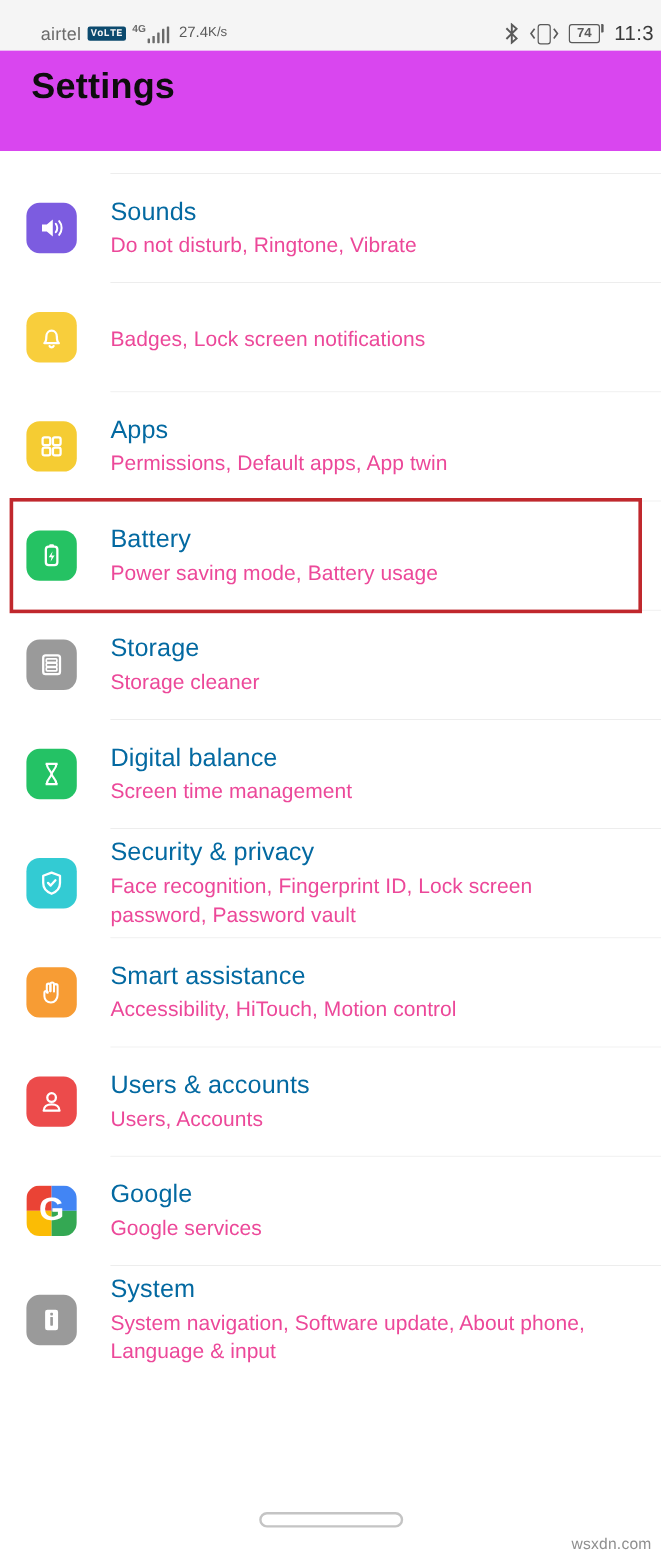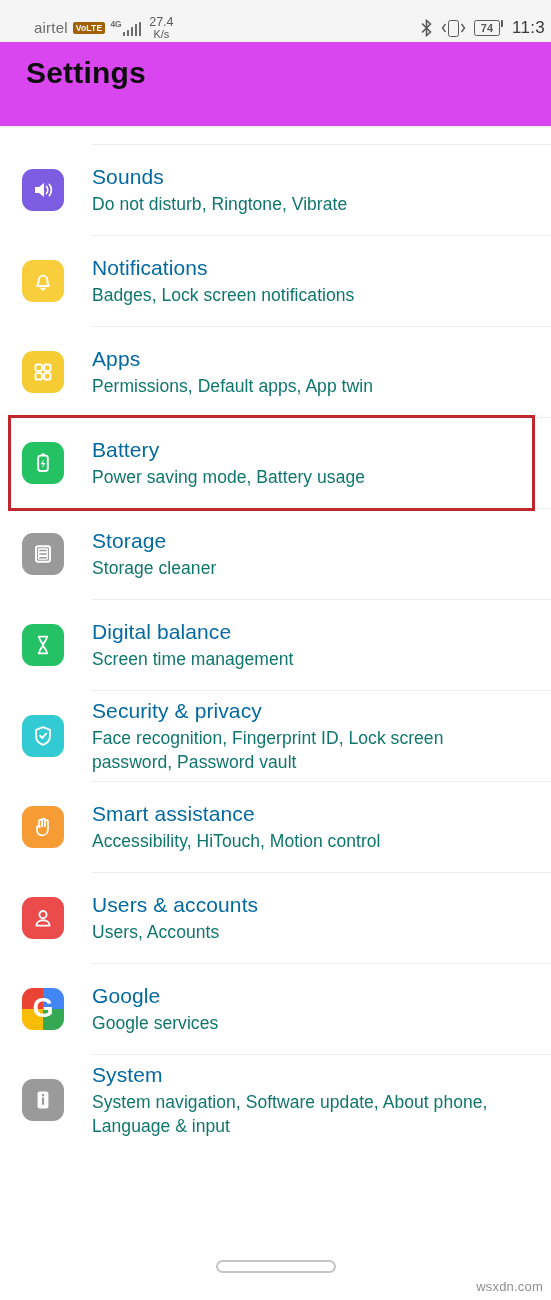--- a/index.html
+++ b/index.html
@@ -16,35 +16,35 @@
     height:42px; width:100%;
     background:#f5f5f5;
     display:flex; align-items:center;
     padding:14px 6px 0 34px;
     color:#5a5a5a;
     position:relative;
   }
   .sb-left{ display:flex; align-items:center; gap:5px; }
   .sb-carrier{ font-size:15px; color:#6b6b6b; letter-spacing:.2px; }
   .volte-badge{
-    background:#a16207; color:#f5f5f5;
+    background:#0c4a6e; color:#f5f5f5;
     font-size:8.5px; font-weight:bold;
     padding:2px 3px 1px; border-radius:2px;
-    letter-spacing:.2px; line-height:1;
+    letter-spacing:.2px; line-height:1;font-family:Liberation Mono, monospace;
   }
   .net-group{ display:flex; align-items:flex-end; gap:1px; position:relative; }
   .net-label{ font-size:8.5px; font-weight:bold; color:#6b6b6b; line-height:1; margin-bottom:8px;}
   .bars{ display:flex; align-items:flex-end; gap:1.5px; height:14px; }
   .bars i{ display:block; width:2.5px; background:#6b6b6b; border-radius:.5px; }
   .bars i:nth-child(1){ height:4px; }
   .bars i:nth-child(2){ height:6px; }
   .bars i:nth-child(3){ height:9px; }
   .bars i:nth-child(4){ height:12px; }
   .bars i:nth-child(5){ height:14px; }
-  .speed{ display:flex; flex-direction:column; align-items:center; line-height:1.05; margin-left:3px; }
+  .speed{ display:flex; flex-direction:row; align-items:center; line-height:1.05; margin-left:3px; }
   .speed .v{ font-size:12.5px; color:#5a5a5a; }
   .speed .u{ font-size:11px; color:#5a5a5a; }
 
   .sb-right{ margin-left:auto; display:flex; align-items:center; gap:7px; }
   .bt-icon{ font-size:15px; color:#5a5a5a; line-height:1; }
   .vib{ display:flex; align-items:center; gap:1px; color:#5a5a5a; font-size:12px;}
   .vib-body{
     width:11px; height:17px; border:1.6px solid #5a5a5a; border-radius:2.5px;
   }
   .batt{ display:flex; align-items:flex-start; }
@@ -79,21 +79,21 @@
   }
   .row.clipped{ min-height:0; height:18px; overflow:hidden; align-items:flex-start;}
   .row-icon{
     width:42px; height:42px; flex:0 0 42px;
     border-radius:11px;
     display:flex; align-items:center; justify-content:center;
     margin-right:28px;
   }
   .row-text{ flex:1; padding-right:6px; }
   .row-title{ font-size:21px; color:#0369a1; line-height:1.25; letter-spacing:.1px;}
-  .row-sub{ font-size:17.5px; color:#0f766e; line-height:1.33; margin-top:3px; letter-spacing:.05px;}
+  .row-sub{ font-size:17.5px; color:#ec4899; line-height:1.33; margin-top:3px; letter-spacing:.05px;}
   .divider{
     height:1px; background:#ededed;
     margin-left:92px;
   }
 
   
   .g-svg{ display:block; }
 
   
   .goog{
@@ -206,21 +206,20 @@
     </div>
     <div class="divider"></div>
     <div class="row">
       <div class="row-icon" style="background: rgb(248, 206, 60);">
         <svg class="g-svg" width="26" height="26" viewBox="0 0 26 26" fill="none" stroke="#ffffff" stroke-width="1.9" stroke-linejoin="round">
         <path d="M7 18c1.6-1.3 1.6-3.1 1.6-5.4 0-2.9 1.9-5 4.4-5s4.4 2.1 4.4 5c0 2.3 0 4.1 1.6 5.4z"></path>
         <path d="M11.3 20.4a1.9 1.9 0 0 0 3.4 0" stroke-linecap="round"></path>
       </svg>
       </div>
       <div class="row-text">
-        <div class="row-title">Notifications</div>
      <div class="row-sub">Badges, Lock screen notifications</div>
       </div>
     </div>
     <div class="divider"></div>
     <div class="row">
       <div class="row-icon" style="background: rgb(245, 204, 51);">
         <svg class="g-svg" width="26" height="26" viewBox="0 0 26 26" fill="none" stroke="#ffffff" stroke-width="1.9">
         <rect x="5.5" y="5.5" width="6.4" height="6.4" rx="1.6"></rect>
         <rect x="14.1" y="5.5" width="6.4" height="6.4" rx="1.6"></rect>
         <rect x="5.5" y="14.1" width="6.4" height="6.4" rx="1.6"></rect>

